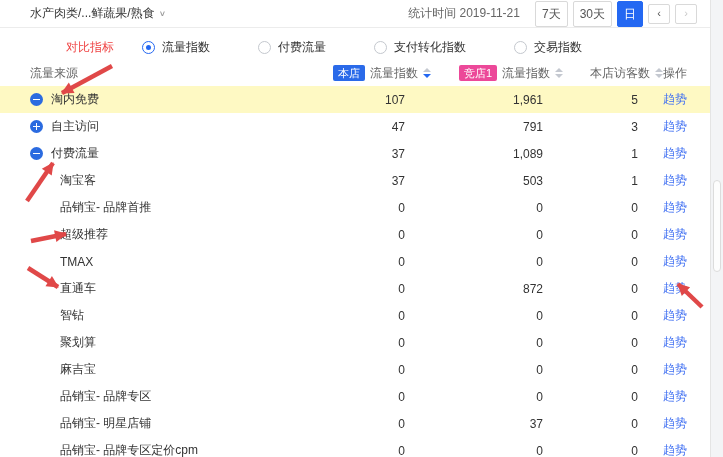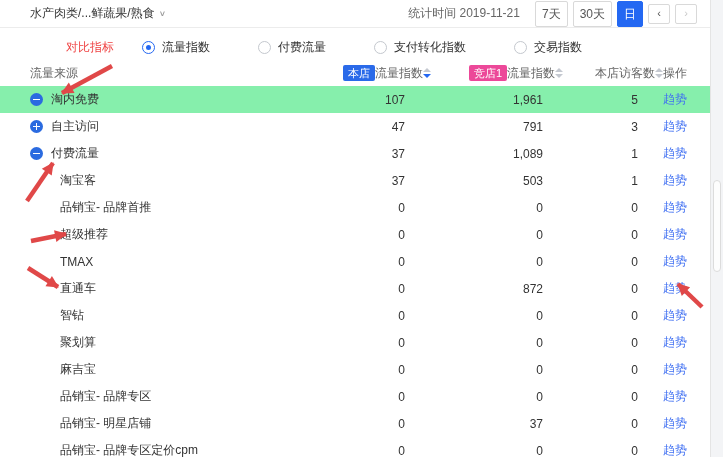--- a/index.html
+++ b/index.html
@@ -28,30 +28,30 @@
   .radio-circle { width:13px; height:13px; border-radius:50%; border:1px solid #c4c8ce;
     background:#fff; margin-right:7px; position:relative; flex:none; }
   .radio-option.checked .radio-circle { border-color:#2468f2; }
   .radio-option.checked .radio-circle::after { content:""; position:absolute; left:3px; top:3px;
     width:5px; height:5px; border-radius:50%; background:#2468f2; }
 
   
   .thead, .trow { display:flex; align-items:center; padding:0 30px; }
   .thead { height:26px; color:#666; }
   .trow { height:27px; }
-  .trow.highlight { background:#86efac; }
+  .trow.highlight { background:#fef9c3; }
   .c-label { flex:1; display:flex; align-items:center; min-width:0; }
   .c-own { width:130px; text-align:right; }
   .c-rival { width:130px; text-align:right; }
   .c-visitors { width:90px; text-align:right; }
   .c-action { width:30px; text-align:left; }
   .thead .c-own { padding-right:12px; } .trow .c-own { padding-right:38px; }
   .thead .c-rival { padding-right:10px; } .trow .c-rival { padding-right:30px; }
   .trow .c-visitors { padding-right:25px; }
-  .hcell { display:inline-flex; align-items:center; }
+  .hcell { display:inline-flex; align-items:center; gap:5px; }
   .badge { color:#fff; border-radius:2px; padding:1px 5px; font-size:11px; line-height:14px; }
   .badge.own { background:#2a6ae9; }
   .badge.rival { background:#ec4899; }
   .sort { display:inline-flex; flex-direction:column; gap:2px; cursor:pointer; }
   .sort i { width:0; height:0; border-left:4px solid transparent; border-right:4px solid transparent; }
   .sort .up { border-bottom:4px solid #c4c8d0; }
   .sort .down { border-top:4px solid #c4c8d0; }
   .sort.desc-active .down { border-top-color:#2468f2; }
   .expand { width:13px; height:13px; border-radius:50%; background:#2b6be0; position:relative;
     margin-right:8px; flex:none; cursor:pointer; display:inline-block; }

